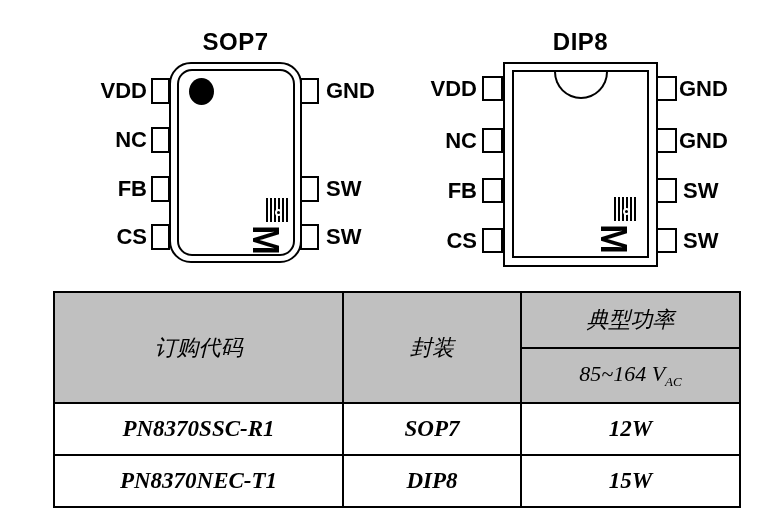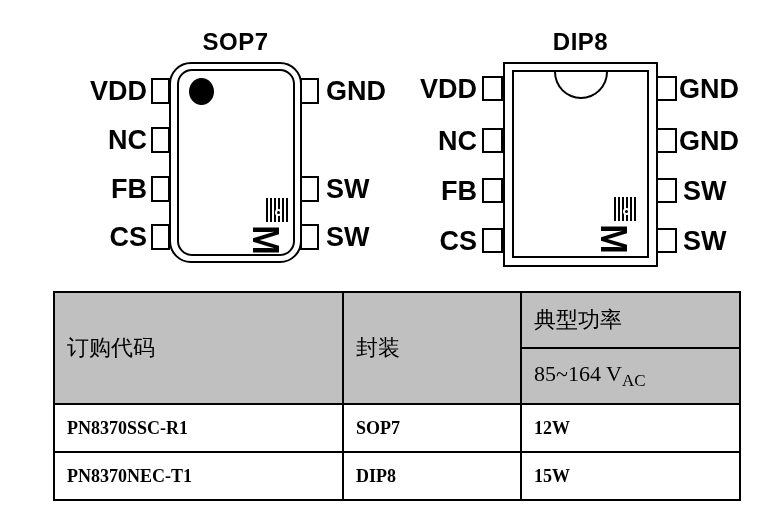--- a/index.html
+++ b/index.html
@@ -12,21 +12,21 @@
     position:absolute;text-align:center;font-size:24px;font-weight:600;
     letter-spacing:0.5px;
   }
   .pkg-body{position:absolute;border:2px solid #000;background:#fff;box-sizing:border-box;}
   .pkg-inner{position:absolute;border:2px solid #000;background:#fff;box-sizing:border-box;}
   .pin-box{
     position:absolute;width:19px;height:26px;border:2px solid #000;background:#fff;
     box-sizing:border-box;
   }
   .pin-label{
-    position:absolute;height:28px;line-height:28px;font-size:27px;font-weight:600;
+    position:absolute;height:28px;line-height:28px;font-size:22px;font-weight:600;
     white-space:nowrap;
   }
   .pin-label.left{width:90px;text-align:right;}
   .pin1-dot{position:absolute;background:#000;border-radius:50%;}
   .notch{
     position:absolute;border:2px solid #000;border-top:none;background:#fff;
     border-radius:0 0 27px 27px;box-sizing:border-box;
   }
   
   .logo{position:absolute;width:36px;height:56px;}
@@ -44,26 +44,27 @@
     position:absolute;left:-2px;bottom:-4px;font-family:"Liberation Sans",sans-serif;
     font-weight:900;font-size:36px;line-height:36px;transform:rotate(90deg);
     transform-origin:center;
   }
   
   .order-table{
     position:absolute;left:53px;top:291px;border-collapse:collapse;table-layout:fixed;
     font-family:"Liberation Serif","DejaVu Serif",serif;
   }
   .order-table td{
-    border:2px solid #000;vertical-align:middle;padding:12px;
+    border:2px solid #000;text-align:center;vertical-align:middle;padding:12px;
     box-sizing:border-box;
+    font-style:italic;
   }
   .order-table .hdr{background:#c0c0c0;font-size:22px;font-weight:400;}
-  .order-table .data{font-size:18px;font-weight:700;background:#fff;}
-  .order-table sub{font-size:17px;}
+  .order-table .data{font-size:23px;font-weight:700;background:#fff;}
+  .order-table sub{font-size:13px;}
 </style>
 </head>
 <body>
 
 <div class="canvas">
 
   <div>
     <div class="pkg-title" style="left:169px;top:28px;width:133px;">SOP7</div>
 
     <div class="pkg-body" style="left:169px;top:62px;width:133px;height:201px;border-radius:22px;"></div>

